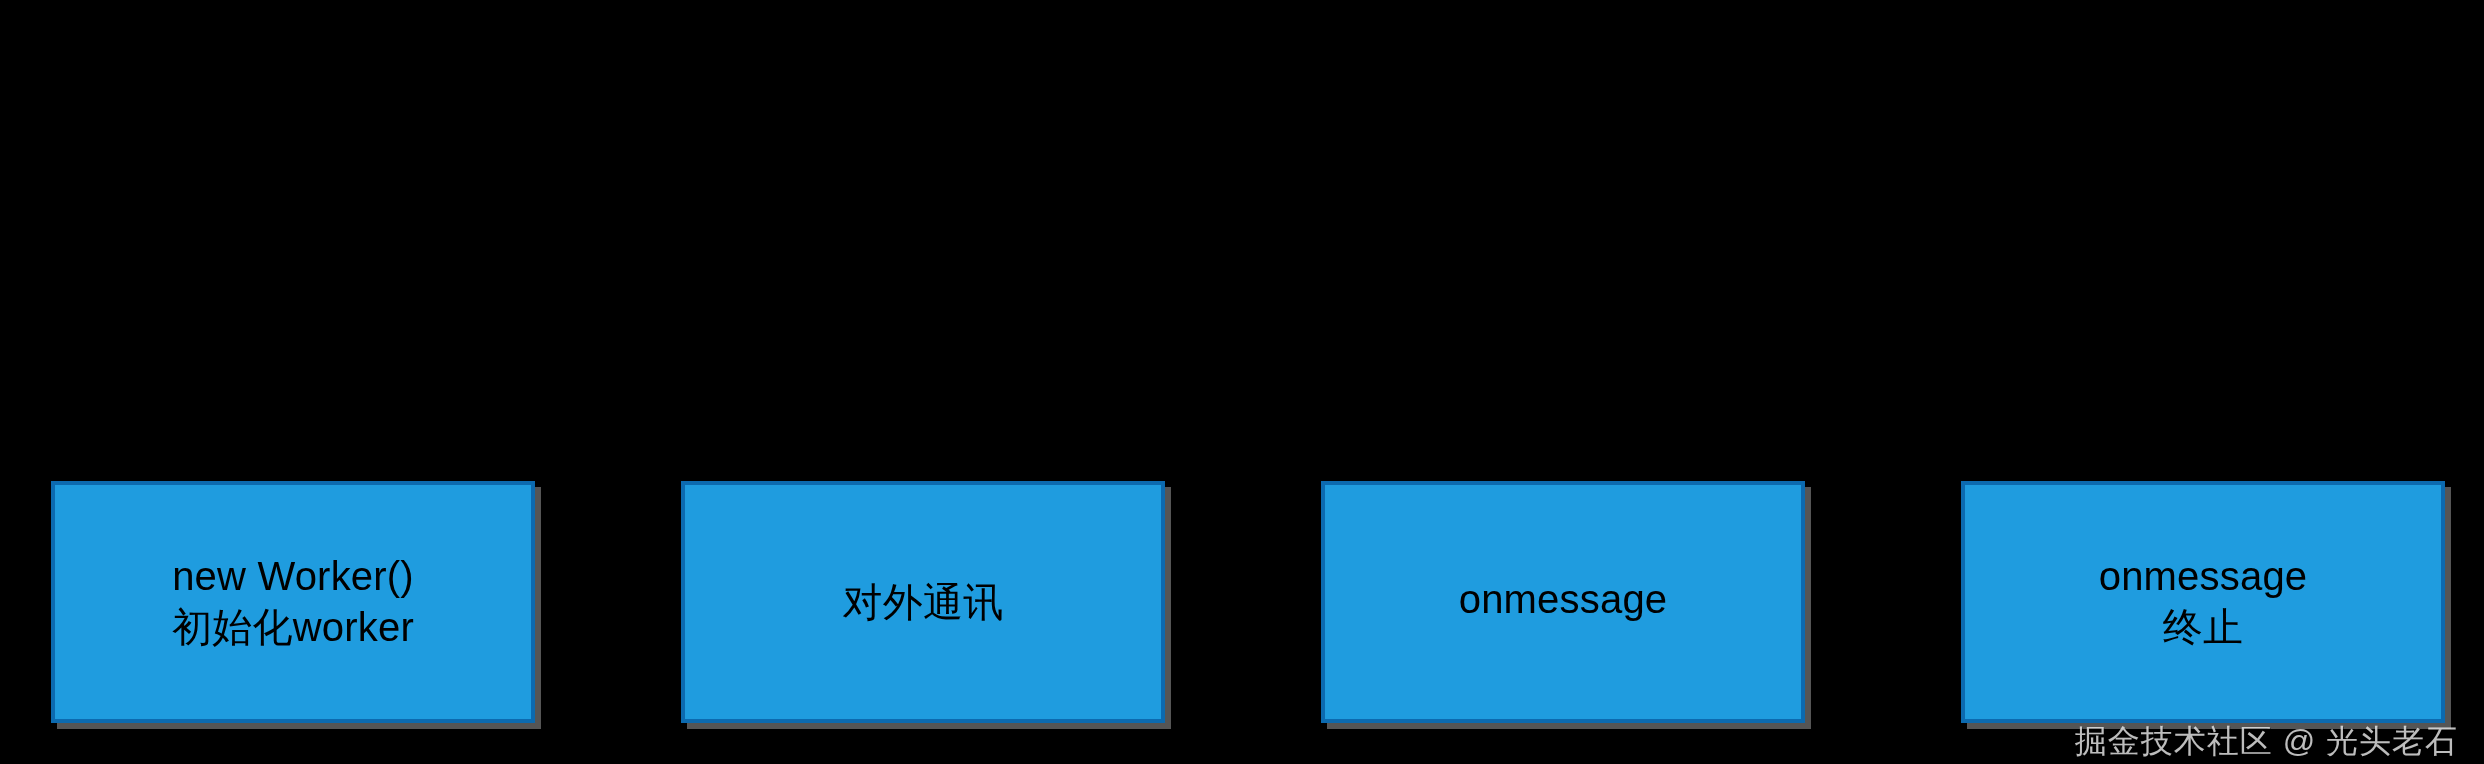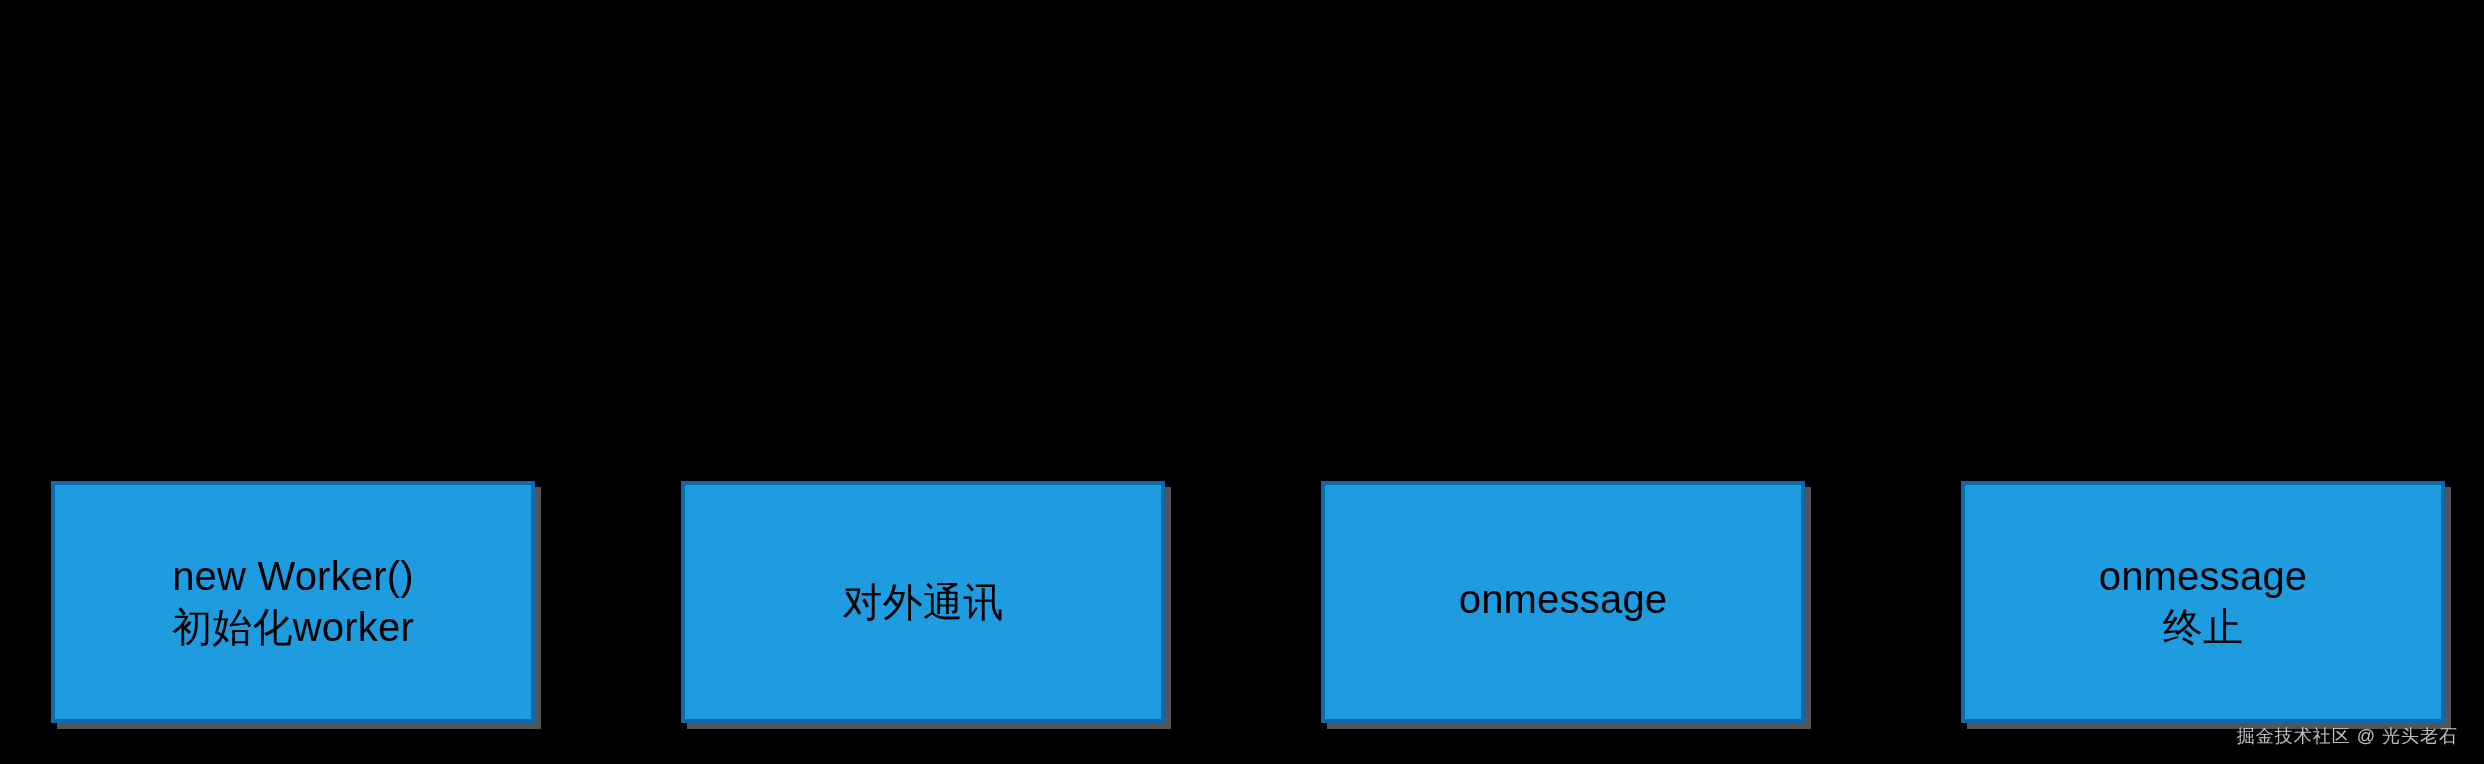--- a/index.html
+++ b/index.html
@@ -54,22 +54,22 @@
     letter-spacing: 0.2px;
   }
   .node-line.primary {
     margin-bottom: 6px;
   }
 
   
   #watermark {
     position: absolute;
     right: 26px;
-    bottom: 16px;
-    font-size: 18px;
+    bottom: 0;
+    font-size: 32px;
     color: rgba(236, 236, 236, 0.80);
     letter-spacing: 1px;
     white-space: nowrap;
     text-shadow: 1px 1px 0 rgba(0,0,0,0.35);
     pointer-events: none;
     user-select: none;
   }
 </style>
 </head>
 <body>

